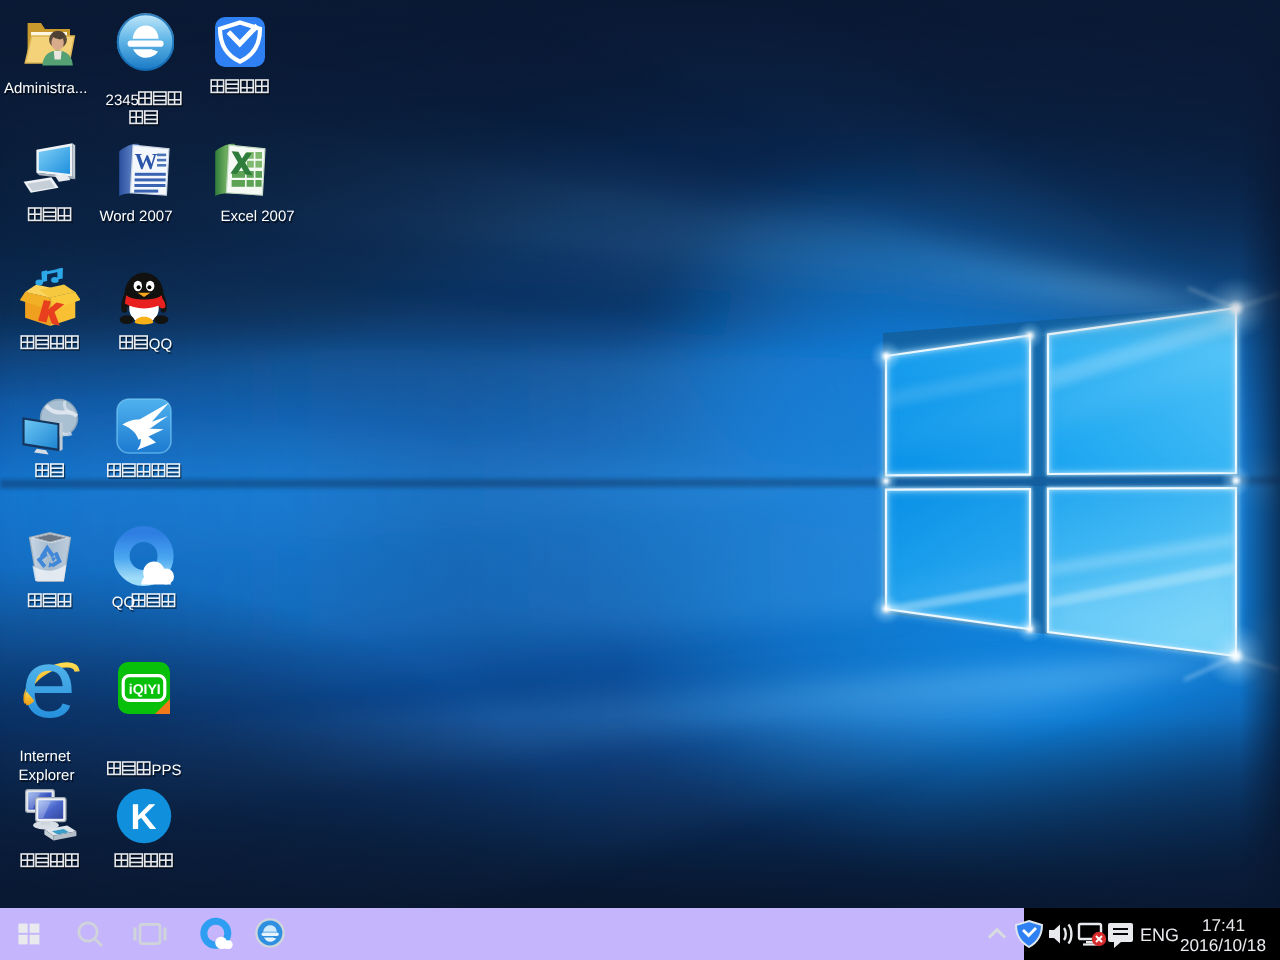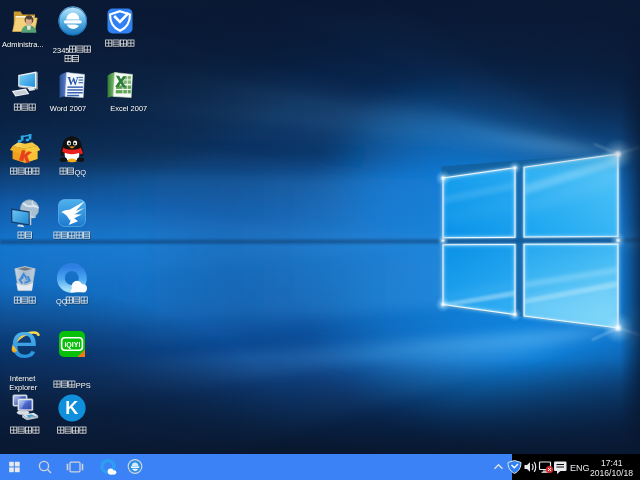--- a/index.html
+++ b/index.html
@@ -1,20 +1,20 @@
 <!DOCTYPE html>
 <html><head><meta charset="utf-8"><title>d</title><style>*{margin:0;padding:0;box-sizing:border-box}
 html,body{width:640px;height:480px;overflow:hidden;background:#000}
 body{font-family:"Liberation Sans",sans-serif;position:relative}
 #desk{position:absolute;left:0;top:0;width:640px;height:466px;overflow:hidden}
 #wall{position:absolute;left:0;top:0}
 .ic{position:absolute;width:30px;height:30px}
 .ic svg{display:block}
 .lb{position:absolute;text-align:center}
-#bar{position:absolute;left:0;top:454px;width:512px;height:26px;background:#3b82f6}
+#bar{position:absolute;left:0;top:454px;width:512px;height:26px;background:#c4b5fd}
 </style></head><body>
 <div id="desk">
     <svg id="wall" width="640" height="454" viewBox="0 0 640 454" preserveAspectRatio="none">
       <defs>
 <radialGradient id="gBig" cx="0.5" cy="0.5" r="0.5">
  <stop offset="0" stop-color="#1080d8" stop-opacity="1"></stop>
  <stop offset="0.45" stop-color="#0f62b4" stop-opacity="0.8"></stop>
  <stop offset="0.78" stop-color="#0c3d80" stop-opacity="0.5"></stop>
  <stop offset="1" stop-color="#0c3d80" stop-opacity="0"></stop>
 </radialGradient>

